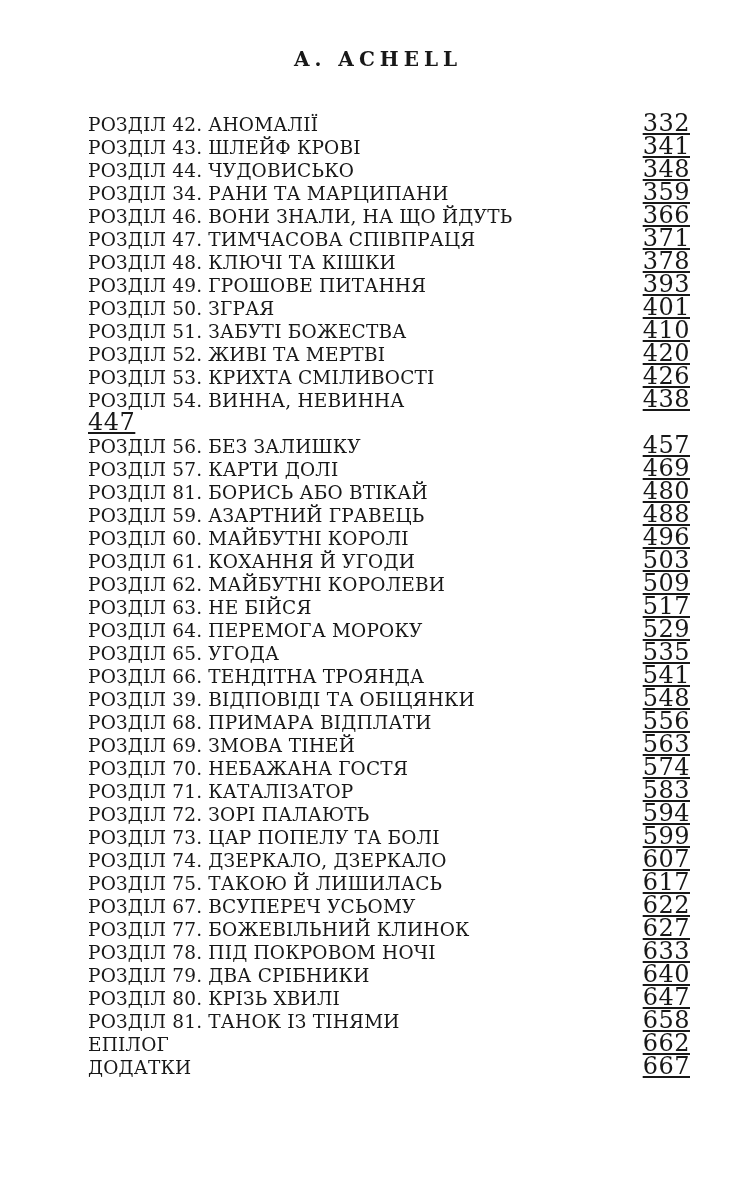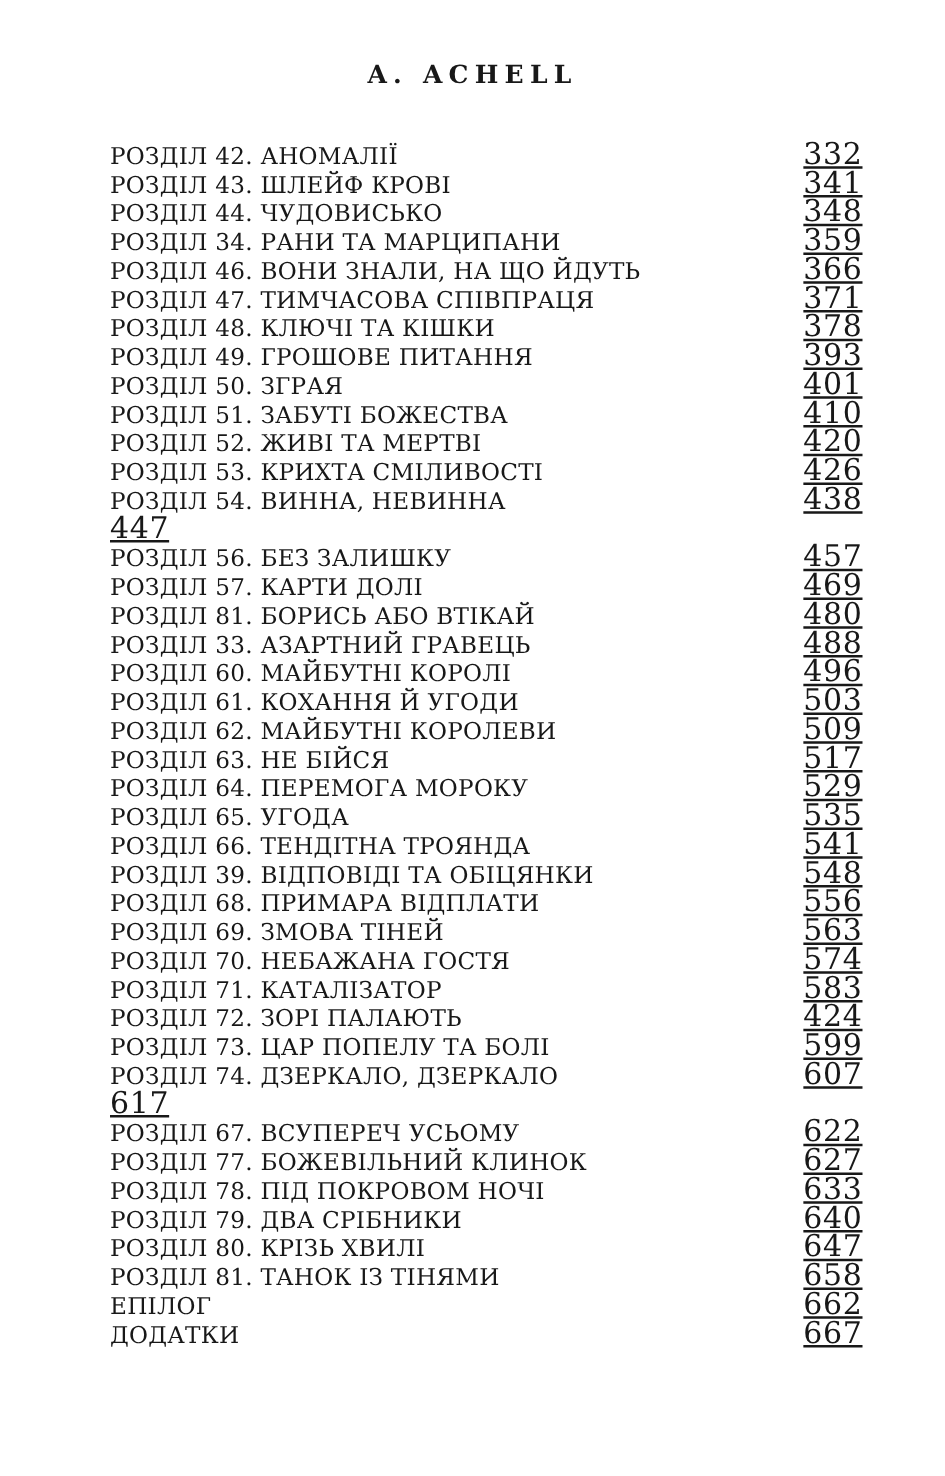--- a/index.html
+++ b/index.html
@@ -136,21 +136,21 @@
     <span class="toc-title">РОЗДІЛ 57. КАРТИ ДОЛІ</span>
     <span class="toc-page">469</span>
   </div>
 
   <div class="toc-row">
     <span class="toc-title">РОЗДІЛ 81. БОРИСЬ АБО ВТІКАЙ</span>
     <span class="toc-page">480</span>
   </div>
 
   <div class="toc-row">
-    <span class="toc-title">РОЗДІЛ 33. АЗАРТНИЙ ГРАВЕЦЬ</span>
+    <span class="toc-title">РОЗДІЛ 59. АЗАРТНИЙ ГРАВЕЦЬ</span>
     <span class="toc-page">488</span>
   </div>
 
   <div class="toc-row">
     <span class="toc-title">РОЗДІЛ 60. МАЙБУТНІ КОРОЛІ</span>
     <span class="toc-page">496</span>
   </div>
 
   <div class="toc-row">
     <span class="toc-title">РОЗДІЛ 61. КОХАННЯ Й УГОДИ</span>
@@ -202,34 +202,35 @@
     <span class="toc-page">574</span>
   </div>
 
   <div class="toc-row">
     <span class="toc-title">РОЗДІЛ 71. КАТАЛІЗАТОР</span>
     <span class="toc-page">583</span>
   </div>
 
   <div class="toc-row">
     <span class="toc-title">РОЗДІЛ 72. ЗОРІ ПАЛАЮТЬ</span>
-    <span class="toc-page">424</span>
+    <span class="toc-page">594</span>
   </div>
 
   <div class="toc-row">
     <span class="toc-title">РОЗДІЛ 73. ЦАР ПОПЕЛУ ТА БОЛІ</span>
     <span class="toc-page">599</span>
   </div>
 
   <div class="toc-row">
     <span class="toc-title">РОЗДІЛ 74. ДЗЕРКАЛО, ДЗЕРКАЛО</span>
     <span class="toc-page">607</span>
   </div>
 
   <div class="toc-row">
+    <span class="toc-title">РОЗДІЛ 75. ТАКОЮ Й ЛИШИЛАСЬ</span>
     <span class="toc-page">617</span>
   </div>
 
   <div class="toc-row">
     <span class="toc-title">РОЗДІЛ 67. ВСУПЕРЕЧ УСЬОМУ</span>
     <span class="toc-page">622</span>
   </div>
 
   <div class="toc-row">
     <span class="toc-title">РОЗДІЛ 77. БОЖЕВІЛЬНИЙ КЛИНОК</span>

